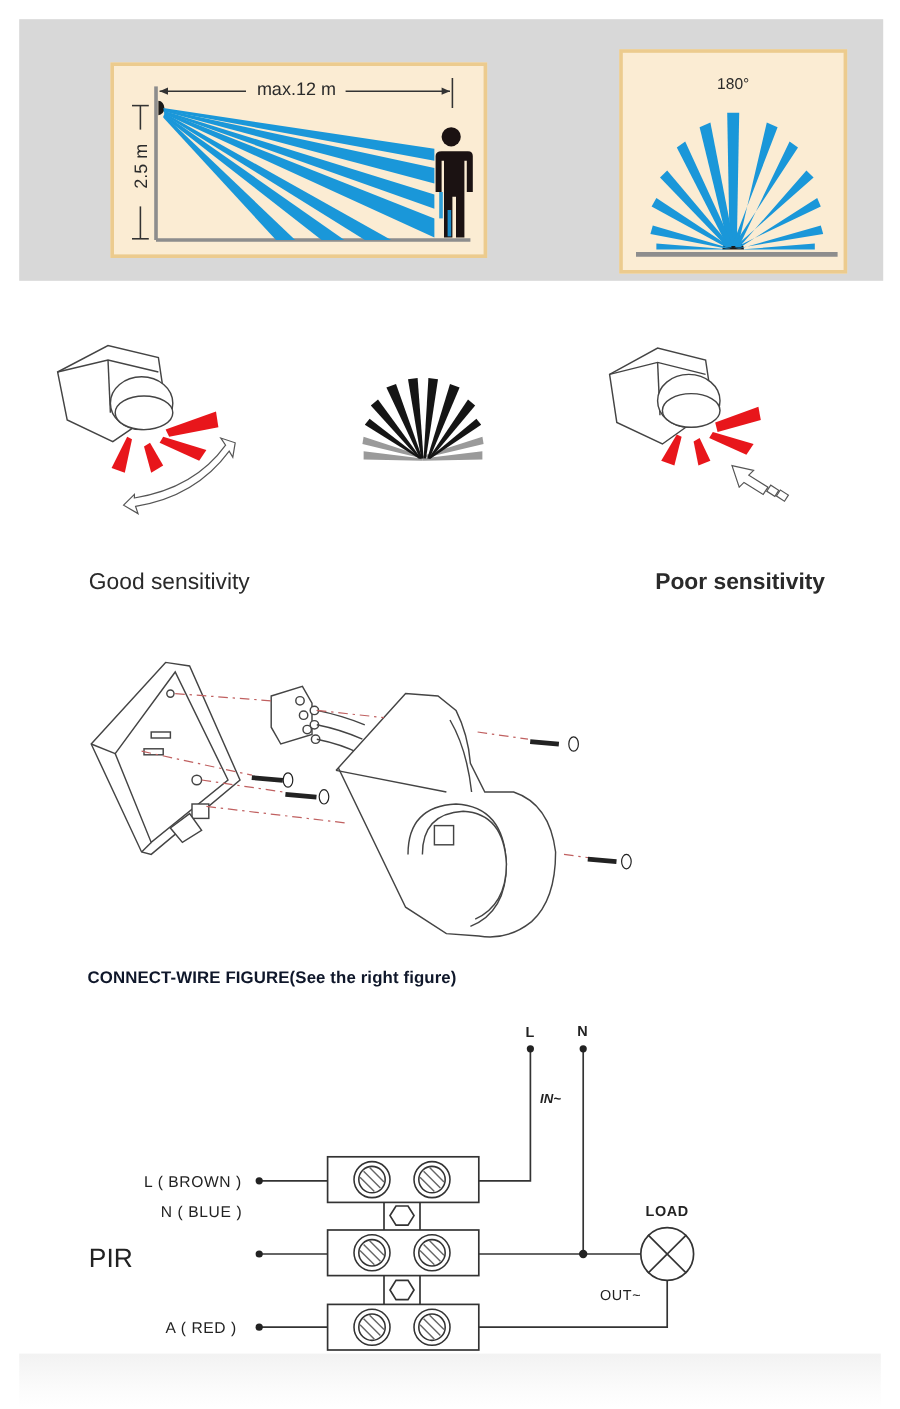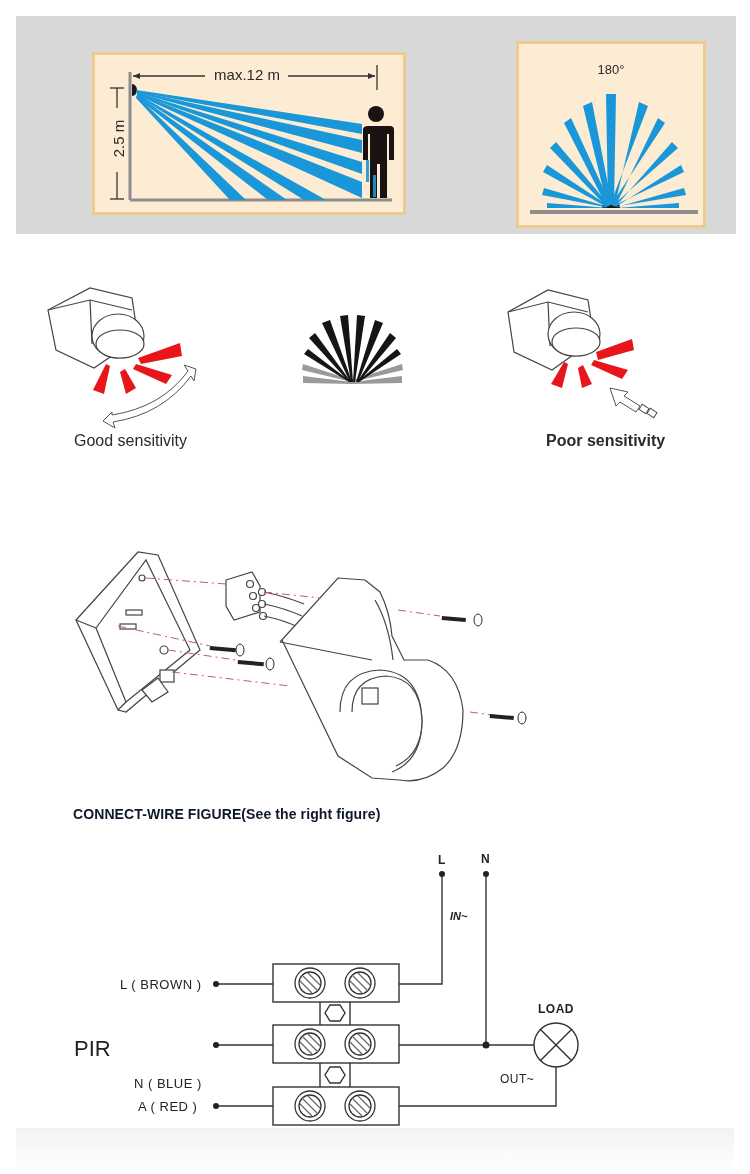--- a/index.html
+++ b/index.html
@@ -2,21 +2,21 @@
 <html><head>
 <meta charset="utf-8">
 <style>
   * { box-sizing: border-box; margin: 0; padding: 0; }
   html, body { width: 750px; height: 1174px; background: #ffffff; overflow: hidden; }
   body { position: relative; font-family: "Liberation Sans", sans-serif; color: #222; }
   .abs { position: absolute; }
   .top-band { left: 16px; top: 16px; width: 720px; height: 218px; background: #d8d8d8; }
   .panel { background: #fbecd3; border: 3px solid #eccb8e; }
   svg { position: absolute; overflow: visible; }
-  .caption { font-size: 16px; color: #2a2a2a; }
+  .caption { font-size: 19px; color: #2a2a2a; margin-top: 43px; }
   .title-bold { font-weight: bold; font-size: 14px; color: #0f172a; letter-spacing: 0.1px; }
   .wire-label { font-size: 13px; color: #222; letter-spacing: 0.5px; text-align: center; }
   .pir-label { font-size: 22px; color: #222; }
   .small-label { font-size: 12px; color: #222; font-weight: bold; }
   .bottom-band { left: 16px; top: 1128px; width: 718px; height: 46px; background: linear-gradient(#f2f2f2, #fbfbfb 60%, #ffffff); }
 </style>
 </head>
 <body>
 
 <div class="abs top-band"></div>
@@ -271,19 +271,19 @@
     <line x1="353" y1="1099" x2="367" y2="1113"></line>
       <line x1="350" y1="1104" x2="362" y2="1116"></line>
       <line x1="358" y1="1096" x2="370" y2="1108"></line>
   </g>
 </svg>
 
 <div class="abs small-label" style="left:438px; top:853px;">L</div>
 <div class="abs small-label" style="left:481px; top:852px;">N</div>
 <div class="abs small-label" style="left:450px; top:910px; font-size:11px;font-style:italic;">IN~</div>
 <div class="abs wire-label" style="left:120px; top:977px;">L ( BROWN )</div>
-<div class="abs wire-label" style="left:134px; top:1076px;">N ( BLUE )</div>
+<div class="abs wire-label" style="left:134px; top:1002px;">N ( BLUE )</div>
 <div class="abs wire-label" style="left:138px; top:1099px;">A ( RED )</div>
 <div class="abs pir-label" style="left:74px; top:1036px;">PIR</div>
 <div class="abs wire-label" style="left:538px; top:1002px; font-size:12px;font-weight:bold;">LOAD</div>
 <div class="abs wire-label" style="left:500px; top:1072px; font-size:12px;">OUT~</div>
 
 <div class="abs bottom-band"></div>
 
 </body></html>

